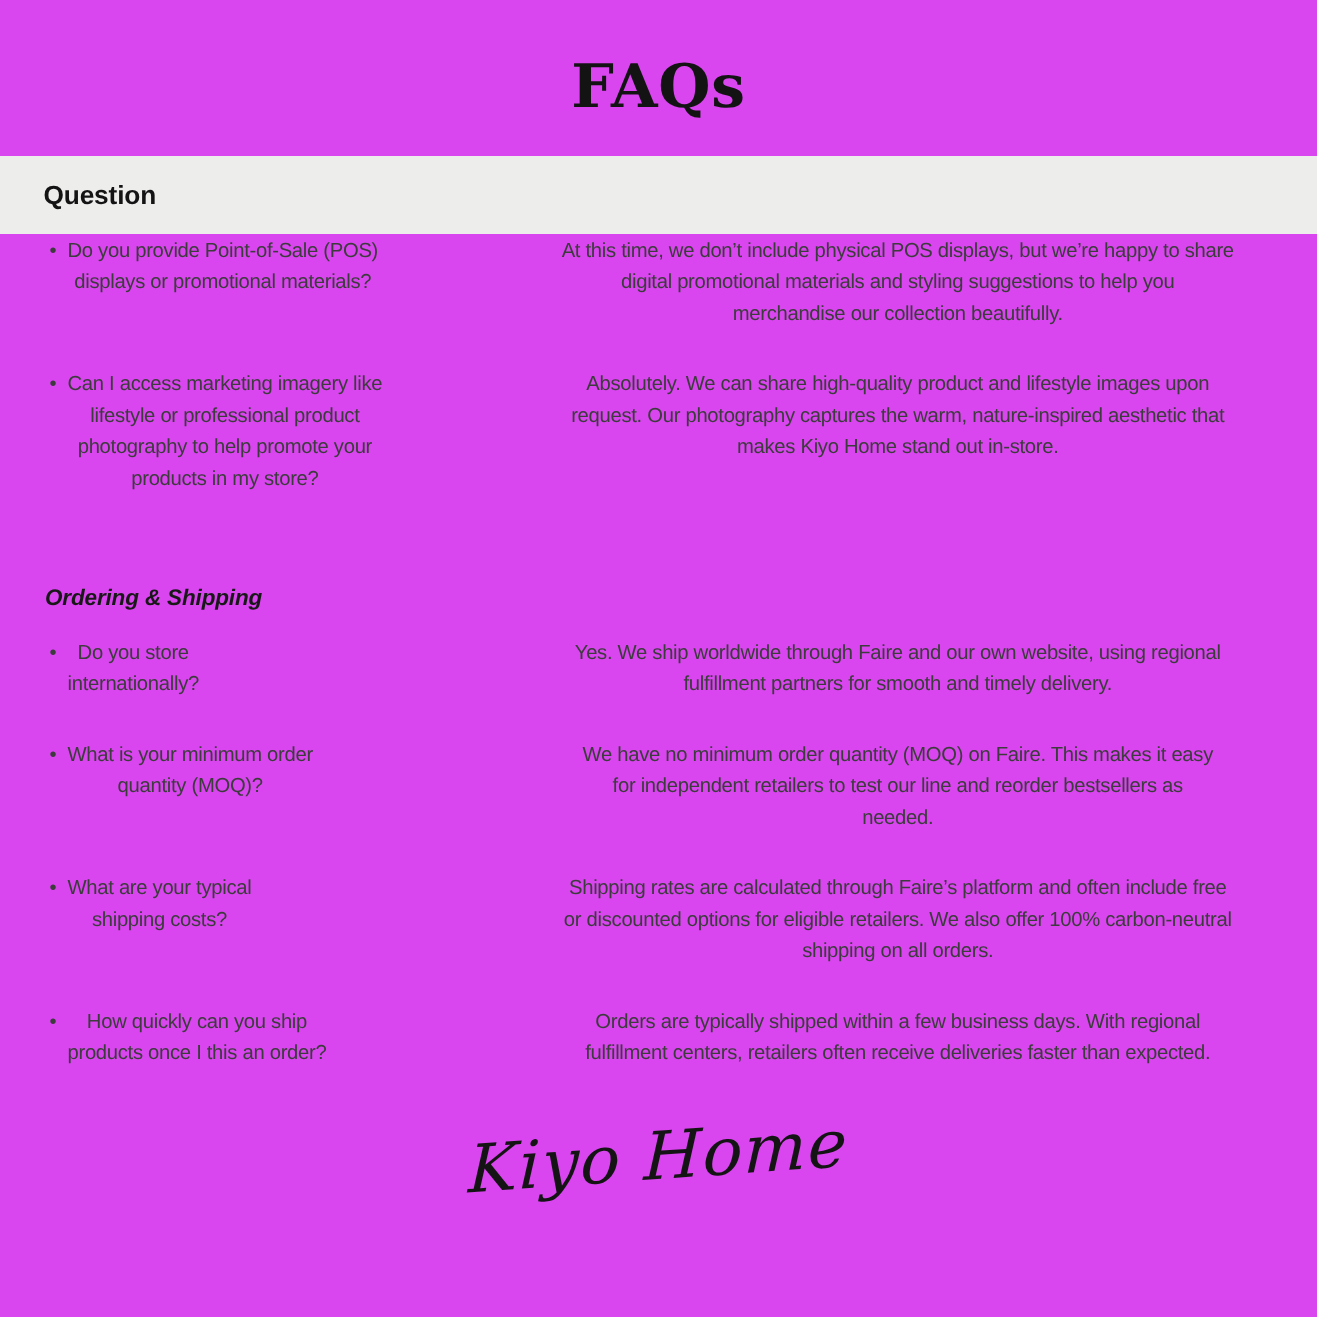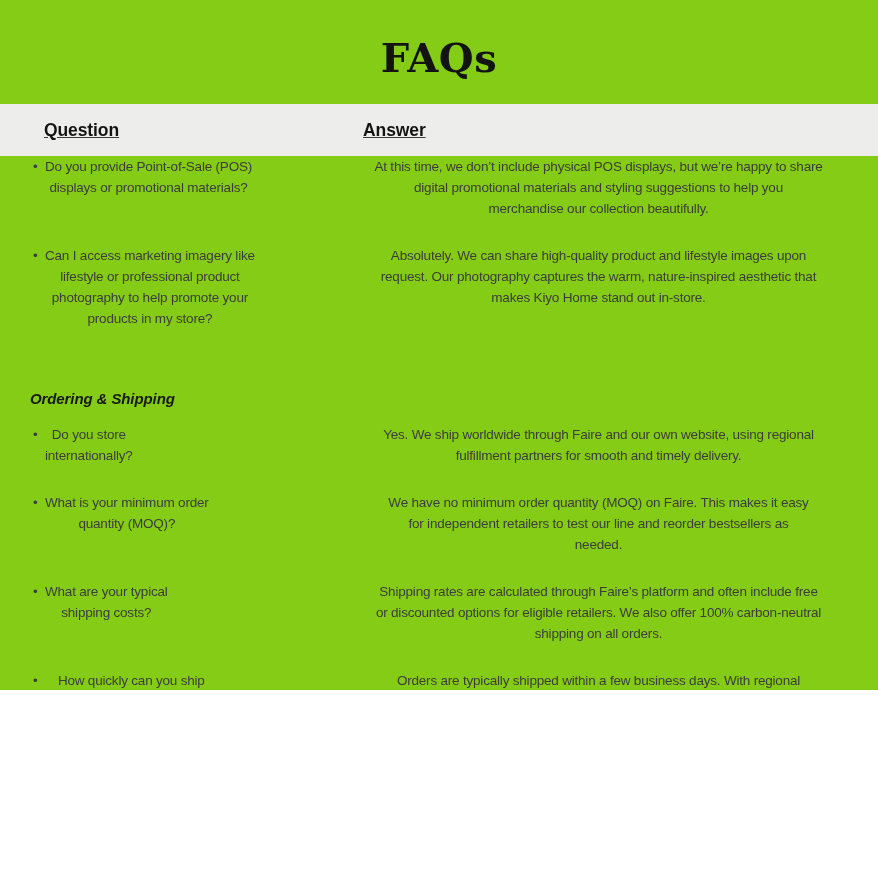--- a/index.html
+++ b/index.html
@@ -4,22 +4,22 @@
 <style>
   * { margin: 0; padding: 0; box-sizing: border-box; }
   html, body {
     width: 878px;
     background: #ffffff;
     font-family: "Liberation Sans", sans-serif;
     color: #3c3c3c;
   }
   .page {
     width: 878px;
-    height: 690px;
-    background: #84cc16;
+    height: 878px;
+    background: #d946ef;
     overflow: hidden;
   }
 
   
   .page-title {
     padding-top: 34px;
     text-align: center;
     font-family: "DejaVu Serif", "Liberation Serif", serif;
     font-weight: 700;
     font-size: 40px;
@@ -29,22 +29,21 @@
   }
 
   
   .header-band {
     margin-top: 22px;
     height: 52px;
     background: #ededec;
     display: grid;
     grid-template-columns: 319px 1fr;
     align-items: center;
-    padding-left: 44px;
-    text-decoration: underline;
+    padding-left: 29px;
   }
   .header-cell {
     font-weight: 700;
     font-size: 17.5px;
     color: #141414;
     letter-spacing: -0.1px;
   }
 
   
   .content {
@@ -110,21 +109,20 @@
 </style>
 </head>
 <body>
 
 <div class="page">
 
   <h1 class="page-title">FAQs</h1>
 
   <div class="header-band">
     <div class="header-cell">Question</div>
-    <div class="header-cell">Answer</div>
   </div>
 
   <div class="content">
 
     <div class="section">
 
       <div class="faq-row">
         <div class="qcell">
           <span class="bullet">•</span>
           <p class="qtext">Do you provide Point-of-Sale (POS)

